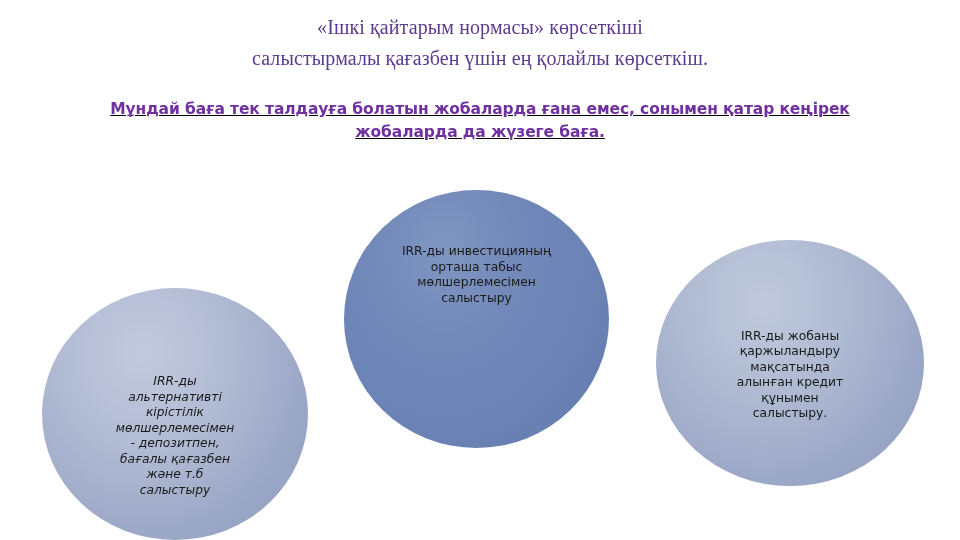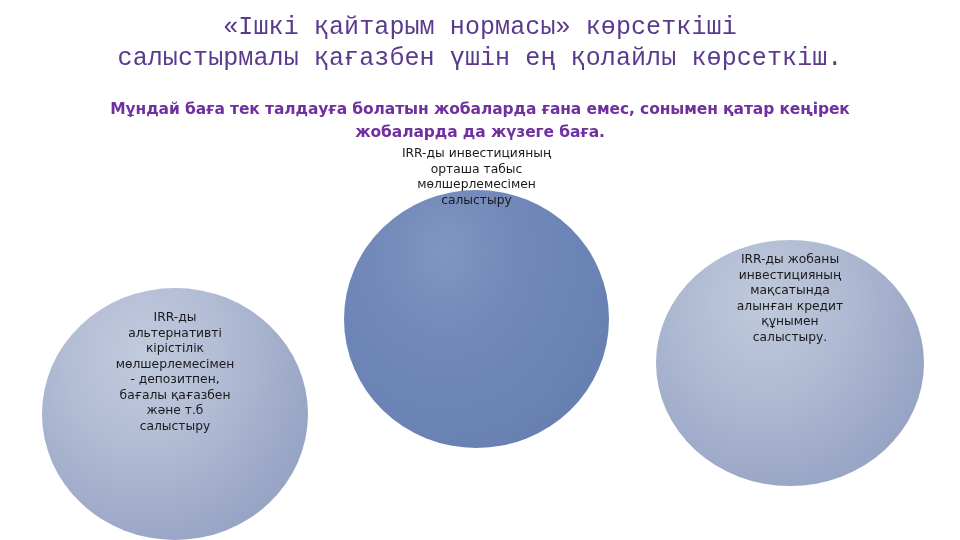--- a/index.html
+++ b/index.html
@@ -25,50 +25,52 @@
 
   
   .title-block {
     position: absolute;
     left: 78px;
     top: 12px;
     width: 804px;
     text-align: center;
   }
   .title-line {
-    font-family: Liberation Mono, monospace;
-    font-size: 25px;
+    font-family: Liberation Serif, serif;
+    font-size: 20px;
     line-height: 31px;
     color: #5b3a8e;
     letter-spacing: 0.1px;
     white-space: nowrap;
   }
 
   .subtitle-block {
     position: absolute;
     left: 78px;
     top: 98px;
     width: 804px;
     text-align: center;
+    text-decoration: underline;
   }
   .subtitle-line {
     font-family: "DejaVu Sans", sans-serif;
     font-size: 15.5px;
     line-height: 23px;
     font-weight: bold;
     color: #7030a0;
     letter-spacing: -0.1px;
     white-space: nowrap;
   }
 
   
   .circle {
     position: absolute;
     border-radius: 50%;
     display: flex;
+    align-items: center;
     justify-content: center;
     box-sizing: border-box;
   }
   .circle-text {
     font-family: "DejaVu Sans", sans-serif;
     color: #1a1a1a;
     text-align: center;
     line-height: 15.5px;
     font-size: 12.3px;
     padding: 0 10px;
@@ -76,20 +78,21 @@
   }
 
   
   #circle-left {
     left: 42px;
     top: 288px;
     width: 266px;
     height: 252px;
     background: radial-gradient(ellipse at 38% 26%,
                 #c2cadd 0%, #b2bcd4 34%, #9aa6c6 72%, #8f9cbe 100%);
+    font-style: italic;
   }
   #circle-left .circle-text {
     transform: translateY(22px);
     width: 230px;
   }
 
   
   #circle-middle {
     left: 344px;
     top: 190px;
@@ -145,20 +148,20 @@
 
   <div class="circle" id="circle-middle">
     <div class="circle-text">IRR-ды инвестицияның
 орташа табыс
 мөлшерлемесімен
 салыстыру</div>
   </div>
 
   <div class="circle" id="circle-right">
     <div class="circle-text">IRR-ды жобаны
-инвестицияның
+қаржыландыру
 мақсатында
 алынған кредит
 құнымен
 салыстыру.</div>
   </div>
 
 </div>
 
 </body></html>

